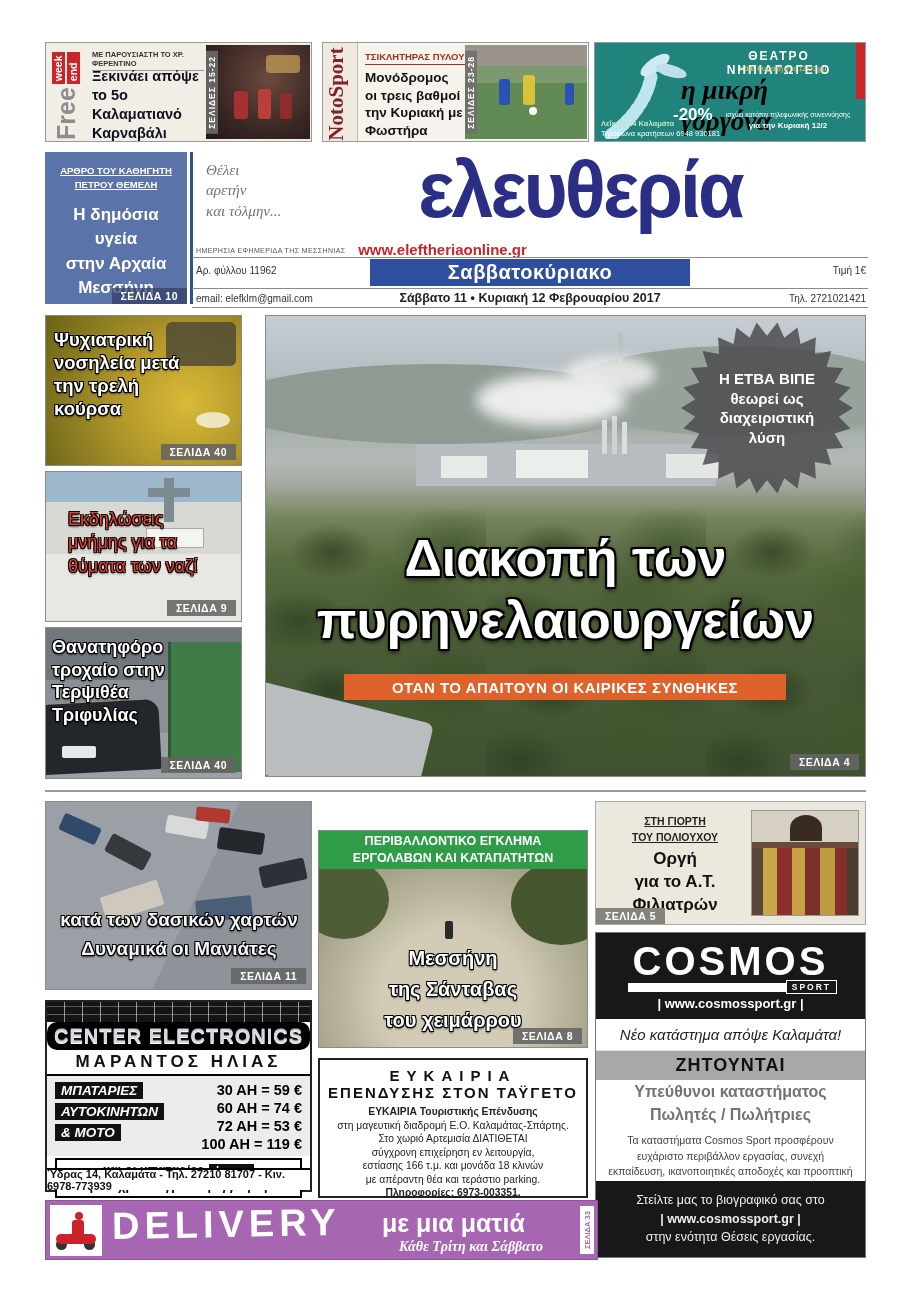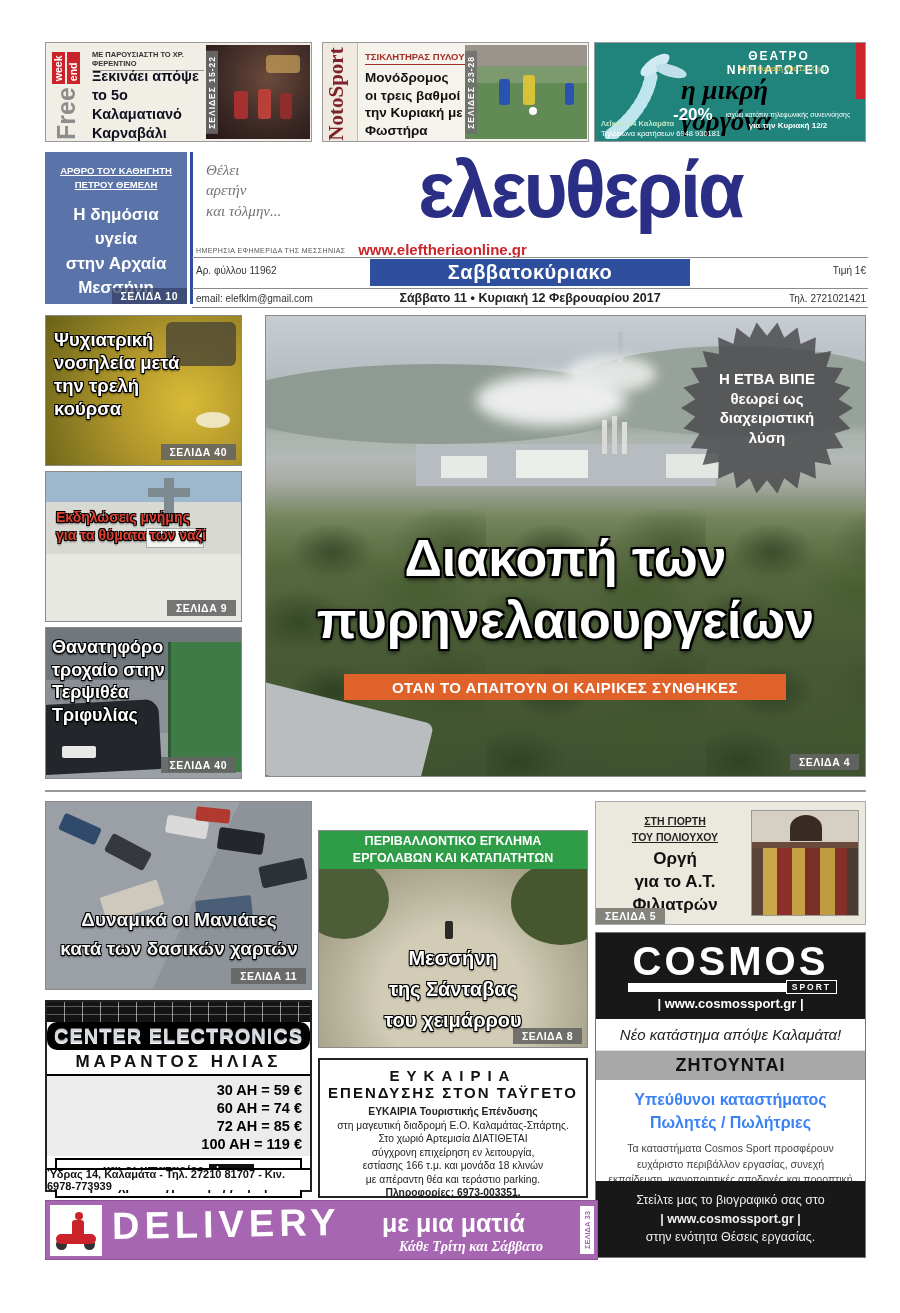--- a/index.html
+++ b/index.html
@@ -55,21 +55,21 @@
   .cos-head{height:86px;background:#181818;color:#fff;text-align:center;position:relative;}
   .cos-brand{font-size:40px;font-weight:900;letter-spacing:3px;line-height:1;padding-top:8px;}
   .cos-bar{position:relative;width:205px;height:9px;background:#fff;margin:2px auto 0;}
   .cos-sport{position:absolute;right:-4px;top:-3px;background:#181818;border:1px solid #fff;color:#fff;
              font-size:8.5px;font-weight:bold;padding:0 5px;line-height:12px;letter-spacing:2px;}
   .cos-url{font-size:13px;font-weight:bold;margin-top:4px;}
   .cos-new{height:31px;background:#fff;display:flex;align-items:center;justify-content:center;
            font-style:italic;font-size:15px;color:#222;border-bottom:1px solid #ddd;}
   .cos-wanted{height:29px;background:#a8a8a8;display:flex;align-items:center;justify-content:center;
               font-weight:bold;font-size:18px;letter-spacing:1px;color:#111;}
-  .cos-roles{text-align:center;font-weight:bold;font-size:16px;color:#3b82f6;line-height:1.45;padding-top:8px;}
+  .cos-roles{text-align:center;font-weight:bold;font-size:16px;color:#737373;line-height:1.45;padding-top:0;}
   .cos-desc{text-align:center;font-size:10.5px;color:#444;line-height:1.45;padding:7px 12px 0;}
   .cos-foot{position:absolute;left:0;bottom:0;width:100%;height:76px;background:#181818;color:#eee;
             display:flex;flex-direction:column;align-items:center;justify-content:center;font-size:12.5px;line-height:1.5;}
   
   .elec{left:45px;top:1000px;width:267px;height:192px;border:2px solid #222;box-sizing:border-box;background:#fff;}
   .elec-circuit{height:20px;background:#141414;
      background-image:repeating-linear-gradient(90deg,transparent 0 17px,rgba(255,255,255,.55) 17px 18px),
                       repeating-linear-gradient(0deg,transparent 0 7px,rgba(255,255,255,.3) 7px 8px);}
   .elec-brand{height:28px;background:#000;color:#d4d9df;display:flex;align-items:center;justify-content:center;
               font-weight:bold;font-size:20px;letter-spacing:1px;text-shadow:0 1px 0 #fff,0 -1px 0 #666;border-radius:10px;}
@@ -188,21 +188,21 @@
     <div class="abs" style="left:120px;top:6px;width:70px;height:44px;background:#4a4636;opacity:.8;border-radius:6px;"></div>
     <div class="abs" style="left:150px;top:96px;width:34px;height:16px;background:#f4f0d8;opacity:.85;border-radius:50%;"></div>
     <div class="abs shadowtxt" style="left:8px;top:12px;width:150px;color:#fff;font-size:18.5px;font-weight:bold;line-height:1.25;">Ψυχιατρική νοσηλεία μετά την τρελή κούρσα</div>
     <div class="pbadge" style="right:5px;bottom:5px;">ΣΕΛΙΔΑ 40</div>
   </div>
 
   <div class="photo" style="left:45px;top:471px;width:197px;height:151px;border:1px solid #8a8a8a;box-sizing:border-box;background:linear-gradient(#9db8cc 0 20%,#d9d9d3 20% 55%,#e8e8e2 55% 100%);">
     <div class="abs" style="left:118px;top:6px;width:10px;height:44px;background:#7d8a8f;"></div>
     <div class="abs" style="left:102px;top:16px;width:42px;height:9px;background:#7d8a8f;"></div>
     <div class="abs" style="left:100px;top:56px;width:56px;height:18px;background:#f4f4f0;border:1px solid #aaa;"></div>
-    <div class="abs shadowtxt" style="left:10px;top:36px;width:150px;color:#e24033;font-size:14px;font-weight:bold;line-height:1.3;">Εκδηλώσεις μνήμης για τα θύματα των ναζί</div>
+    <div class="abs shadowtxt" style="left:22px;top:36px;width:150px;color:#e24033;font-size:18px;font-weight:normal;line-height:1.3;">Εκδηλώσεις μνήμης για τα θύματα των ναζί</div>
     <div class="pbadge" style="right:5px;bottom:5px;">ΣΕΛΙΔΑ 9</div>
   </div>
 
   <div class="photo" style="left:45px;top:627px;width:197px;height:152px;border:1px solid #8a8a8a;box-sizing:border-box;background:linear-gradient(#70777d 0 35%,#8a9096 35% 70%,#9aa0a5 70% 100%);">
     <div class="abs" style="left:122px;top:14px;width:75px;height:130px;background:#3f7b46;border-left:3px solid #2c5a32;"></div>
     <div class="abs" style="left:-6px;top:74px;width:120px;height:70px;background:#23262a;border-radius:10px 14px 2px 2px;transform:rotate(-3deg);"></div>
     <div class="abs" style="left:16px;top:118px;width:34px;height:12px;background:#e8e8e8;border-radius:2px;"></div>
     <div class="abs shadowtxt" style="left:6px;top:8px;width:140px;color:#fff;font-size:18px;font-weight:bold;line-height:1.25;">Θανατηφόρο τροχαίο στην Τερψιθέα Τριφυλίας</div>
     <div class="pbadge" style="right:5px;bottom:5px;">ΣΕΛΙΔΑ 40</div>
   </div>
@@ -246,22 +246,22 @@
   <div class="photo" style="left:45px;top:801px;width:267px;height:189px;border:1px solid #8a8a8a;box-sizing:border-box;background:linear-gradient(115deg,#9aa0a6 0 55%,#8d9399 55% 100%);">
     <div class="abs" style="left:14px;top:18px;width:40px;height:18px;background:#2f4a6b;transform:rotate(24deg);border-radius:3px;"></div>
     <div class="abs" style="left:60px;top:40px;width:44px;height:20px;background:#35393d;transform:rotate(28deg);border-radius:3px;"></div>
     <div class="abs" style="left:120px;top:16px;width:42px;height:18px;background:#d9d9d9;transform:rotate(10deg);border-radius:3px;"></div>
     <div class="abs" style="left:172px;top:28px;width:46px;height:22px;background:#23262a;transform:rotate(8deg);border-radius:3px;"></div>
     <div class="abs" style="left:214px;top:60px;width:46px;height:22px;background:#2c3138;transform:rotate(-12deg);border-radius:3px;"></div>
     <div class="abs" style="left:150px;top:6px;width:34px;height:14px;background:#b03a30;transform:rotate(6deg);border-radius:2px;"></div>
     <div class="abs" style="left:56px;top:86px;width:60px;height:26px;background:#cfc9bd;transform:rotate(-18deg);border-radius:2px;"></div>
     <div class="abs" style="left:150px;top:96px;width:56px;height:22px;background:#4a5e78;transform:rotate(-6deg);border-radius:2px;"></div>
     <div class="abs shadowtxt" style="left:4px;top:104px;width:258px;text-align:center;color:#f4f4f4;font-size:19px;font-weight:bold;line-height:1.5;">
+      <div>κατά των δασικών χαρτών</div>
       <div>Δυναμικά οι Μανιάτες</div>
-      <div>κατά των δασικών χαρτών</div>
     </div>
     <div class="pbadge" style="right:5px;bottom:5px;">ΣΕΛΙΔΑ 11</div>
   </div>
 
   <div class="photo" style="left:318px;top:830px;width:270px;height:218px;border:1px solid #8a8a8a;box-sizing:border-box;background:#fff;">
     <div class="green-banner">
       <div>ΠΕΡΙΒΑΛΛΟΝΤΙΚΟ ΕΓΚΛΗΜΑ</div>
       <div>ΕΡΓΟΛΑΒΩΝ ΚΑΙ ΚΑΤΑΠΑΤΗΤΩΝ</div>
     </div>
     <div class="photo" style="left:0;top:38px;width:100%;height:180px;background:radial-gradient(ellipse at 50% 72%,#d2ccb6 0 38%,#bab69e 58%,#a8a58c 75%,#8f8c74 100%),linear-gradient(#5f7048 0 22%,#84896a 34%,#c0bba4 55%,#a8a58c 100%);">
@@ -313,24 +313,29 @@
       <div style="font-weight:bold;">| www.cosmossport.gr |</div>
       <div>στην ενότητα Θέσεις εργασίας.</div>
     </div>
   </div>
 
   <div class="abs elec">
     <div class="elec-circuit"></div>
     <div class="elec-brand">CENTER ELECTRONICS</div>
     <div class="elec-owner">ΜΑΡΑΝΤΟΣ ΗΛΙΑΣ</div>
     <div class="elec-body">
+      <div>
+        <div><span class="chip">ΜΠΑΤΑΡΙΕΣ</span></div>
+        <div><span class="chip">ΑΥΤΟΚΙΝΗΤΩΝ</span></div>
+        <div><span class="chip">&amp; ΜΟΤΟ</span></div>
+      </div>
       <div class="prices">
         <div>30 AH = 59 €</div>
         <div>60 AH = 74 €</div>
-        <div>72 AH = 85 €</div>
+        <div>72 AH = 53 €</div>
         <div>100 AH = 119 €</div>
       </div>
     </div>
     <div class="warranty">
       <div>
         <span>και οι μπαταρίες</span><span class="lucas">Lucas</span>
       </div>
       <div>με 3 χρόνια γραπτή εγγύηση</div>
     </div>
     <div class="elec-addr">Ύδρας 14, Καλαμάτα - Τηλ. 27210 81707 - Κιν. 6978-773939</div>

